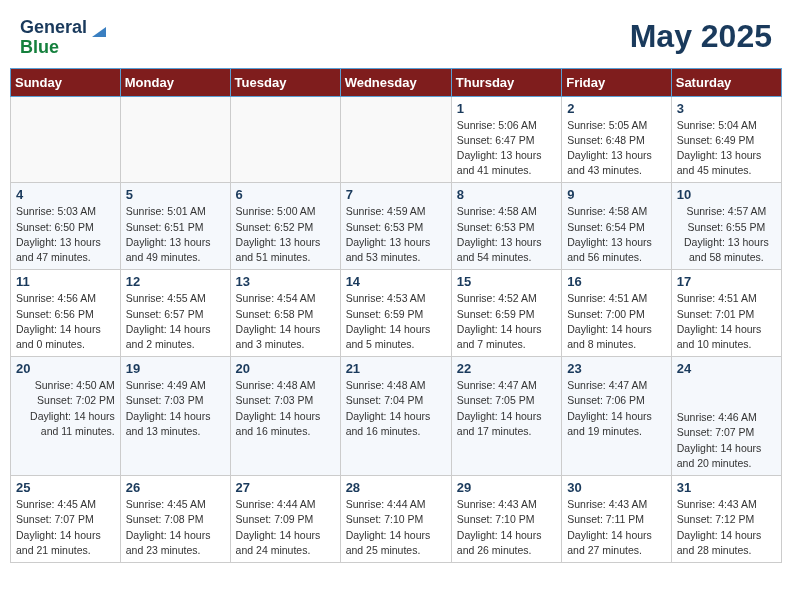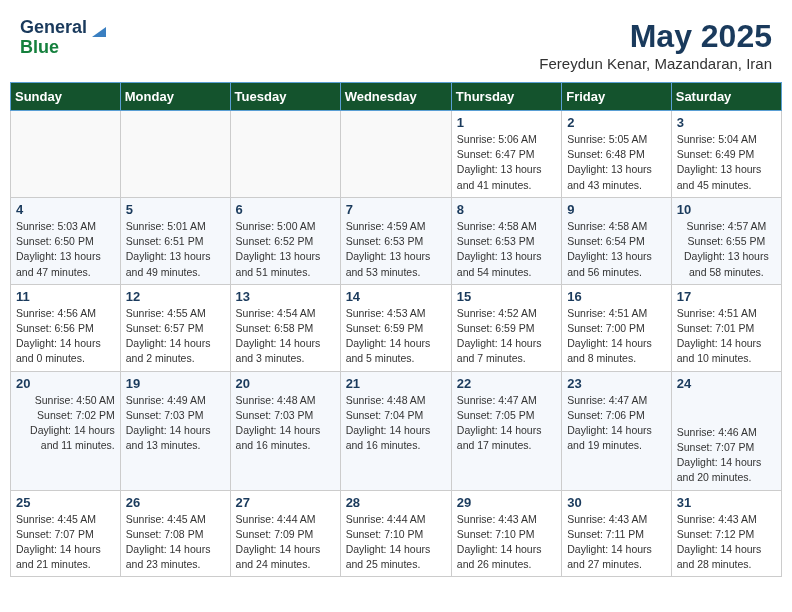--- a/index.html
+++ b/index.html
@@ -16,38 +16,37 @@
       align-items: flex-start;
       padding: 8px 10px 4px 10px;
     }
     .logo {
       display: flex;
       flex-direction: column;
       align-items: flex-start;
       justify-content: flex-end;
     }
     .title-block {
-      text-align: right;
     }
     .title-month {
       font-size: 32px;
       font-weight: bold;
       color: #1a3a5c;
     }
     .title-location {
       font-size: 15px;
       color: #333;
     }
     .calendar {
       width: 100%;
       border-collapse: collapse;
       margin-top: 6px;
     }
     .calendar th {
-      background: #14532d;
+      background: #7f1d1d;
       color: #fff;
       font-size: 13px;
       font-weight: bold;
       padding: 6px 4px;
       text-align: left;
       border: 1px solid #5a9fd4;
     }
     .calendar td {
       border: 1px solid #ccc;
       vertical-align: top;
@@ -86,21 +85,20 @@
     <svg width="18" height="18" viewBox="0 0 18 18" style="margin-left:1px;">
       <polygon points="4,18 18,8 18,18" fill="#3a7fc1"></polygon>
     </svg>
   </div>
   <div style="line-height:1.1;">
     <span style="font-size:18px; font-weight:bold; color:#15803d;">Blue</span>
   </div>
 </div>
   <div class="title-block">
     <div class="title-month">May 2025</div>
-    <div class="title-location">Fereydun Kenar, Mazandaran, Iran</div>
   </div>
 </div>
 
 <table class="calendar">
   <thead>
     <tr>
     <th>Sunday</th>
         <th>Monday</th>
         <th>Tuesday</th>
         <th>Wednesday</th>

